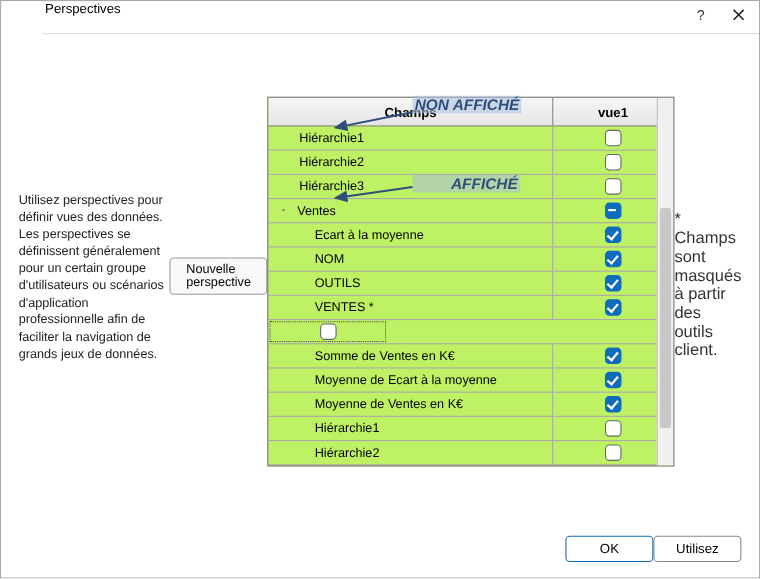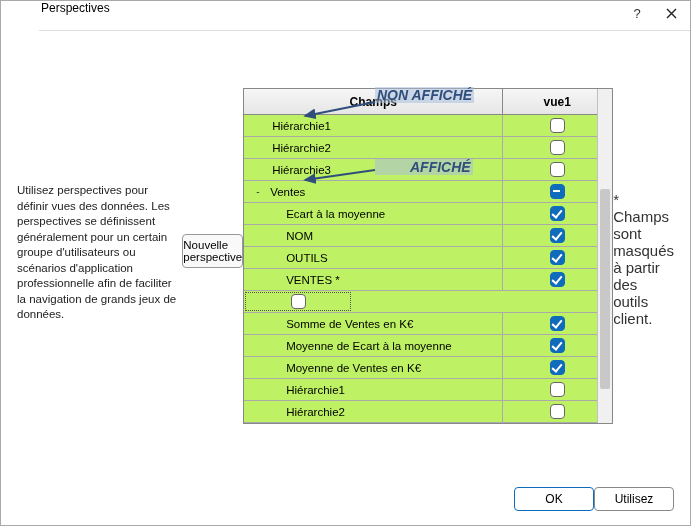--- a/index.html
+++ b/index.html
@@ -51,21 +51,21 @@
     align-items: center;
   }
   .desc {
     font-size: 11.5px;
     color: #222;
     line-height: 1.35;
     margin-bottom: 6px;
   }
   .btn-new {
     display: inline-block;
-    padding: 4px 0;
+    padding: 4px 14px;
     border: 1px solid #999;
     border-radius: 4px;
     background: #f9f9f9;
     font-size: 11.5px;
     cursor: pointer;
     margin-bottom: 10px;
     width: fit-content;
   }
   .grid-wrap {
     border: 1px solid #888;

